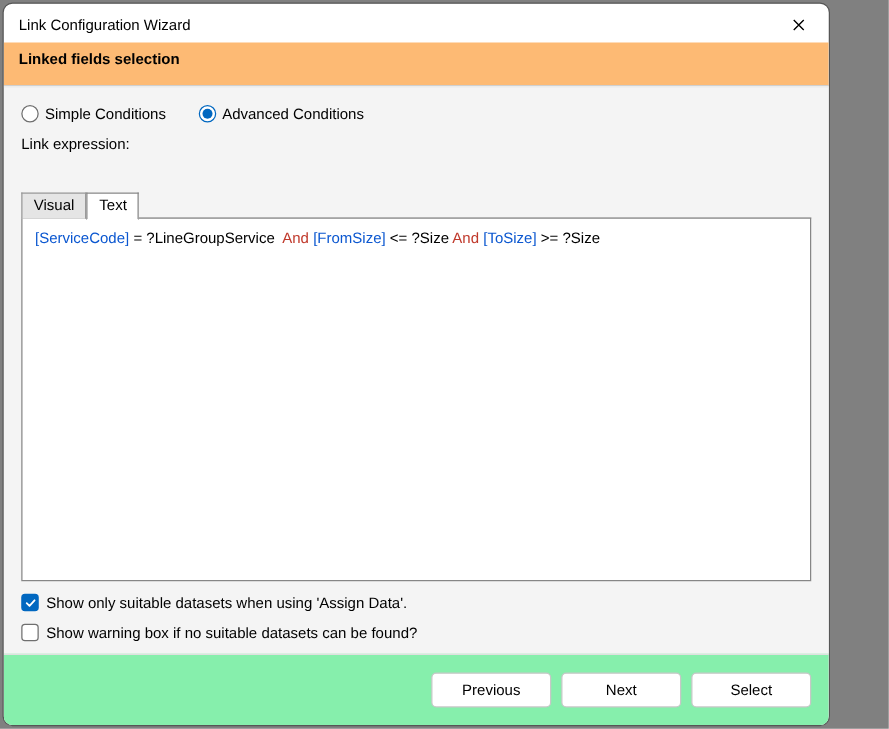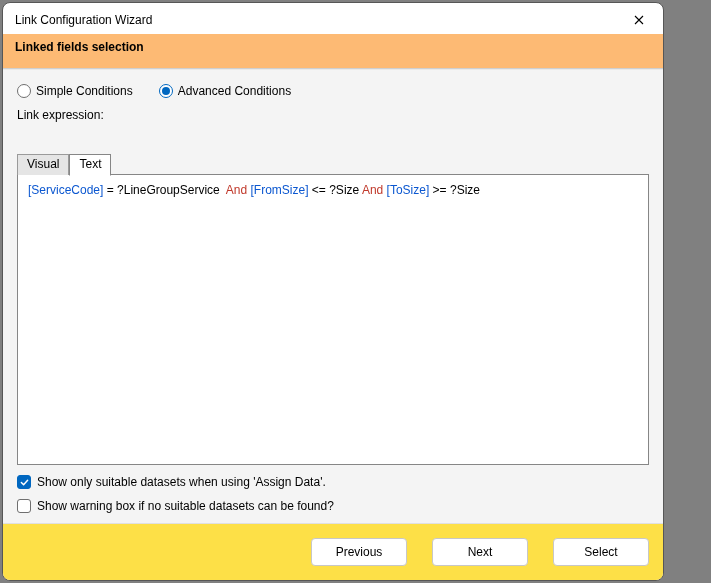--- a/index.html
+++ b/index.html
@@ -168,26 +168,26 @@
       align-items: center;
       justify-content: center;
       flex-shrink: 0;
     }
     .checkbox.checked {
       background: #0067c0;
       border-color: #0067c0;
     }
     .checkbox.checked svg { width: 9px; height: 9px; }
     .footer {
-      background: #fde047;
+      background: #86efac;
       border-top: 1px solid #e0e0e0;
       padding: 14px;
       display: flex;
       justify-content: flex-end;
-      gap: 25px;
+      gap: 8px;
     }
     .btn {
       min-width: 96px;
       height: 28px;
       background: #ffffff;
       border: 1px solid #c7c7c7;
       border-radius: 4px;
       font-size: 12px;
       color: #000;
       cursor: pointer;

